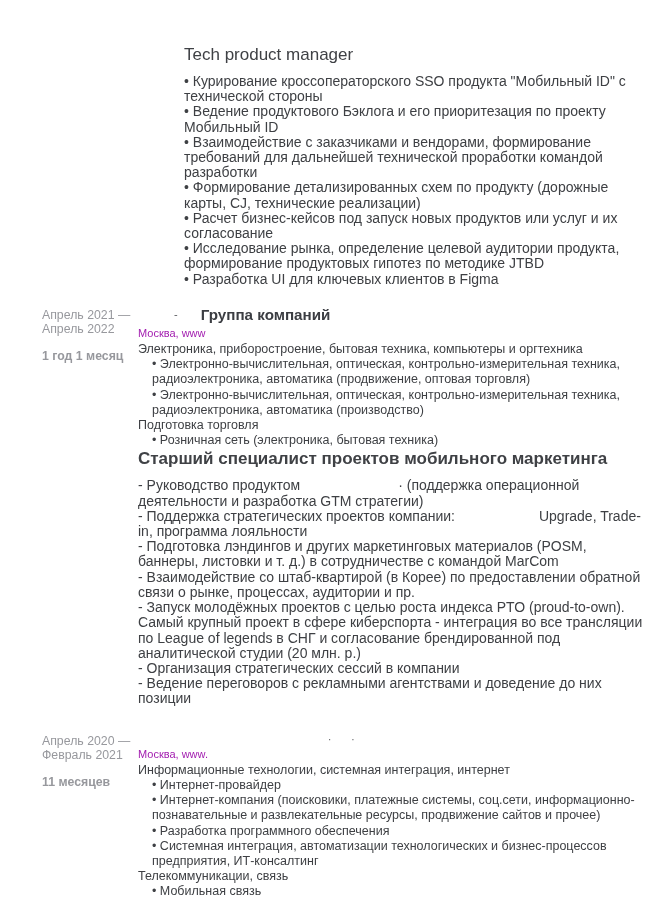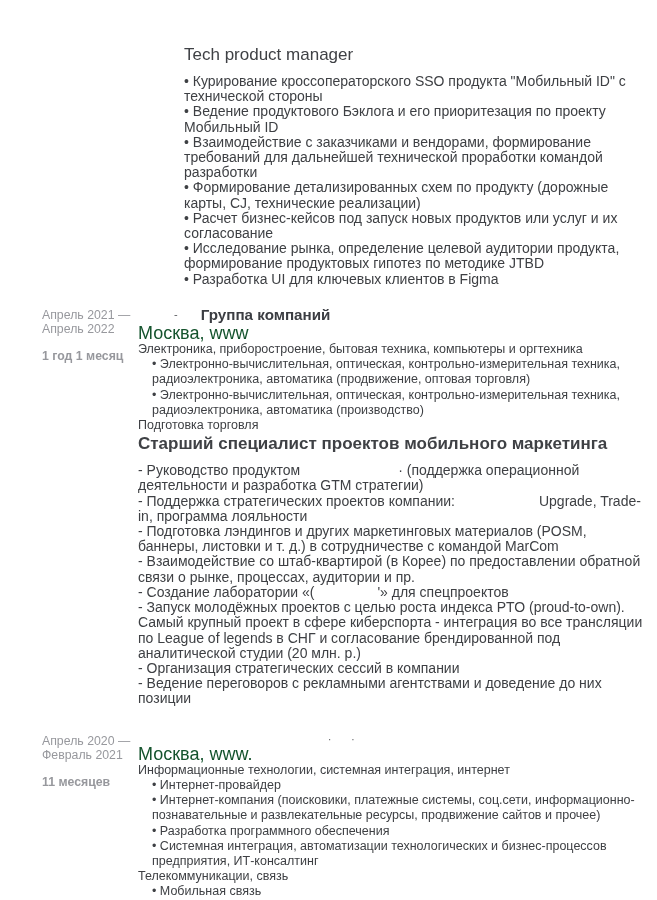--- a/index.html
+++ b/index.html
@@ -16,21 +16,21 @@
   .dates-col .duration{margin-top:12px;font-weight:bold;}
   .content-col{max-width:507px;}
   .position{font-size:17px;line-height:22px;font-weight:400;color:#3f4145;margin:0 0 8px 0;}
   .position.inner{margin-top:0;font-weight:bold;}
   .body-text{font-size:14px;line-height:15.2px;}
   .duty{min-height:15px;}
   .company-line{font-size:15.2px;line-height:19px;font-weight:700;color:#3b3d42;}
   .company-prefix{display:inline-block;font-weight:400;font-size:11px;color:#5a5b5f;padding-left:36px;margin-right:23px;transform:translateY(-2px);}
   .company-remnant{display:inline-block;font-weight:400;font-size:10px;color:#55565a;padding-left:190px;letter-spacing:0;}
   .company-line.redacted{line-height:14px;min-height:14px;}
-  .location{font-size:18px;line-height:15.2px;color:#14532d;margin-bottom:1px;}
+  .location{font-size:11px;line-height:15.2px;color:#a21caf;margin-bottom:1px;}
   .industries{font-size:12.5px;line-height:15.2px;}
   .industry-item{padding-left:14px;}
 </style>
 </head>
 <body>
 
 <div class="page">
 
   <div class="entry first">
     <div class="dates-col"></div>
@@ -55,28 +55,28 @@
       <div class="duration">1 год 1 месяц</div>
     </div>
     <div class="content-col">
       <div class="company-line"><span class="company-prefix">-</span><span>Группа компаний</span></div>
       <div class="location">Москва, www</div>
       <div class="industries">
         <div>Электроника, приборостроение, бытовая техника, компьютеры и оргтехника</div>
         <div class="industry-item">• Электронно-вычислительная, оптическая, контрольно-измерительная техника, радиоэлектроника, автоматика (продвижение, оптовая торговля)</div>
         <div class="industry-item">• Электронно-вычислительная, оптическая, контрольно-измерительная техника, радиоэлектроника, автоматика (производство)</div>
         <div>Подготовка торговля</div>
+        <div class="industry-item">• Розничная сеть (электроника, бытовая техника)</div>
       </div>
       <h2 class="position inner">Старший специалист проектов мобильного маркетинга</h2>
       <div class="body-text">
         <div class="duty">- Руководство продуктом              · (поддержка операционной деятельности и разработка GTM стратегии)</div>
         <div class="duty">- Поддержка стратегических проектов компании:            Upgrade, Trade-in, программа лояльности</div>
         <div class="duty">- Подготовка лэндингов и других маркетинговых материалов (POSM, баннеры, листовки и т. д.) в сотрудничестве с командой MarCom</div>
         <div class="duty">- Взаимодействие со штаб-квартирой (в Корее) по предоставлении обратной связи о рынке, процессах, аудитории и пр.</div>
-        <div class="duty">- Создание лаборатории «(         '» для спецпроектов</div>
         <div class="duty">- Запуск молодёжных проектов с целью роста индекса PTO (proud-to-own). Самый крупный проект в сфере киберспорта - интеграция во все трансляции по League of legends в СНГ и согласование брендированной под        аналитической студии (20 млн. р.)</div>
         <div class="duty">- Организация стратегических сессий в компании</div>
         <div class="duty">- Ведение переговоров с рекламными агентствами и доведение до них позиции</div>
       </div>
     </div>
   </div>
 
   <div class="entry third">
     <div class="dates-col">
       <div>Апрель 2020 —</div>

